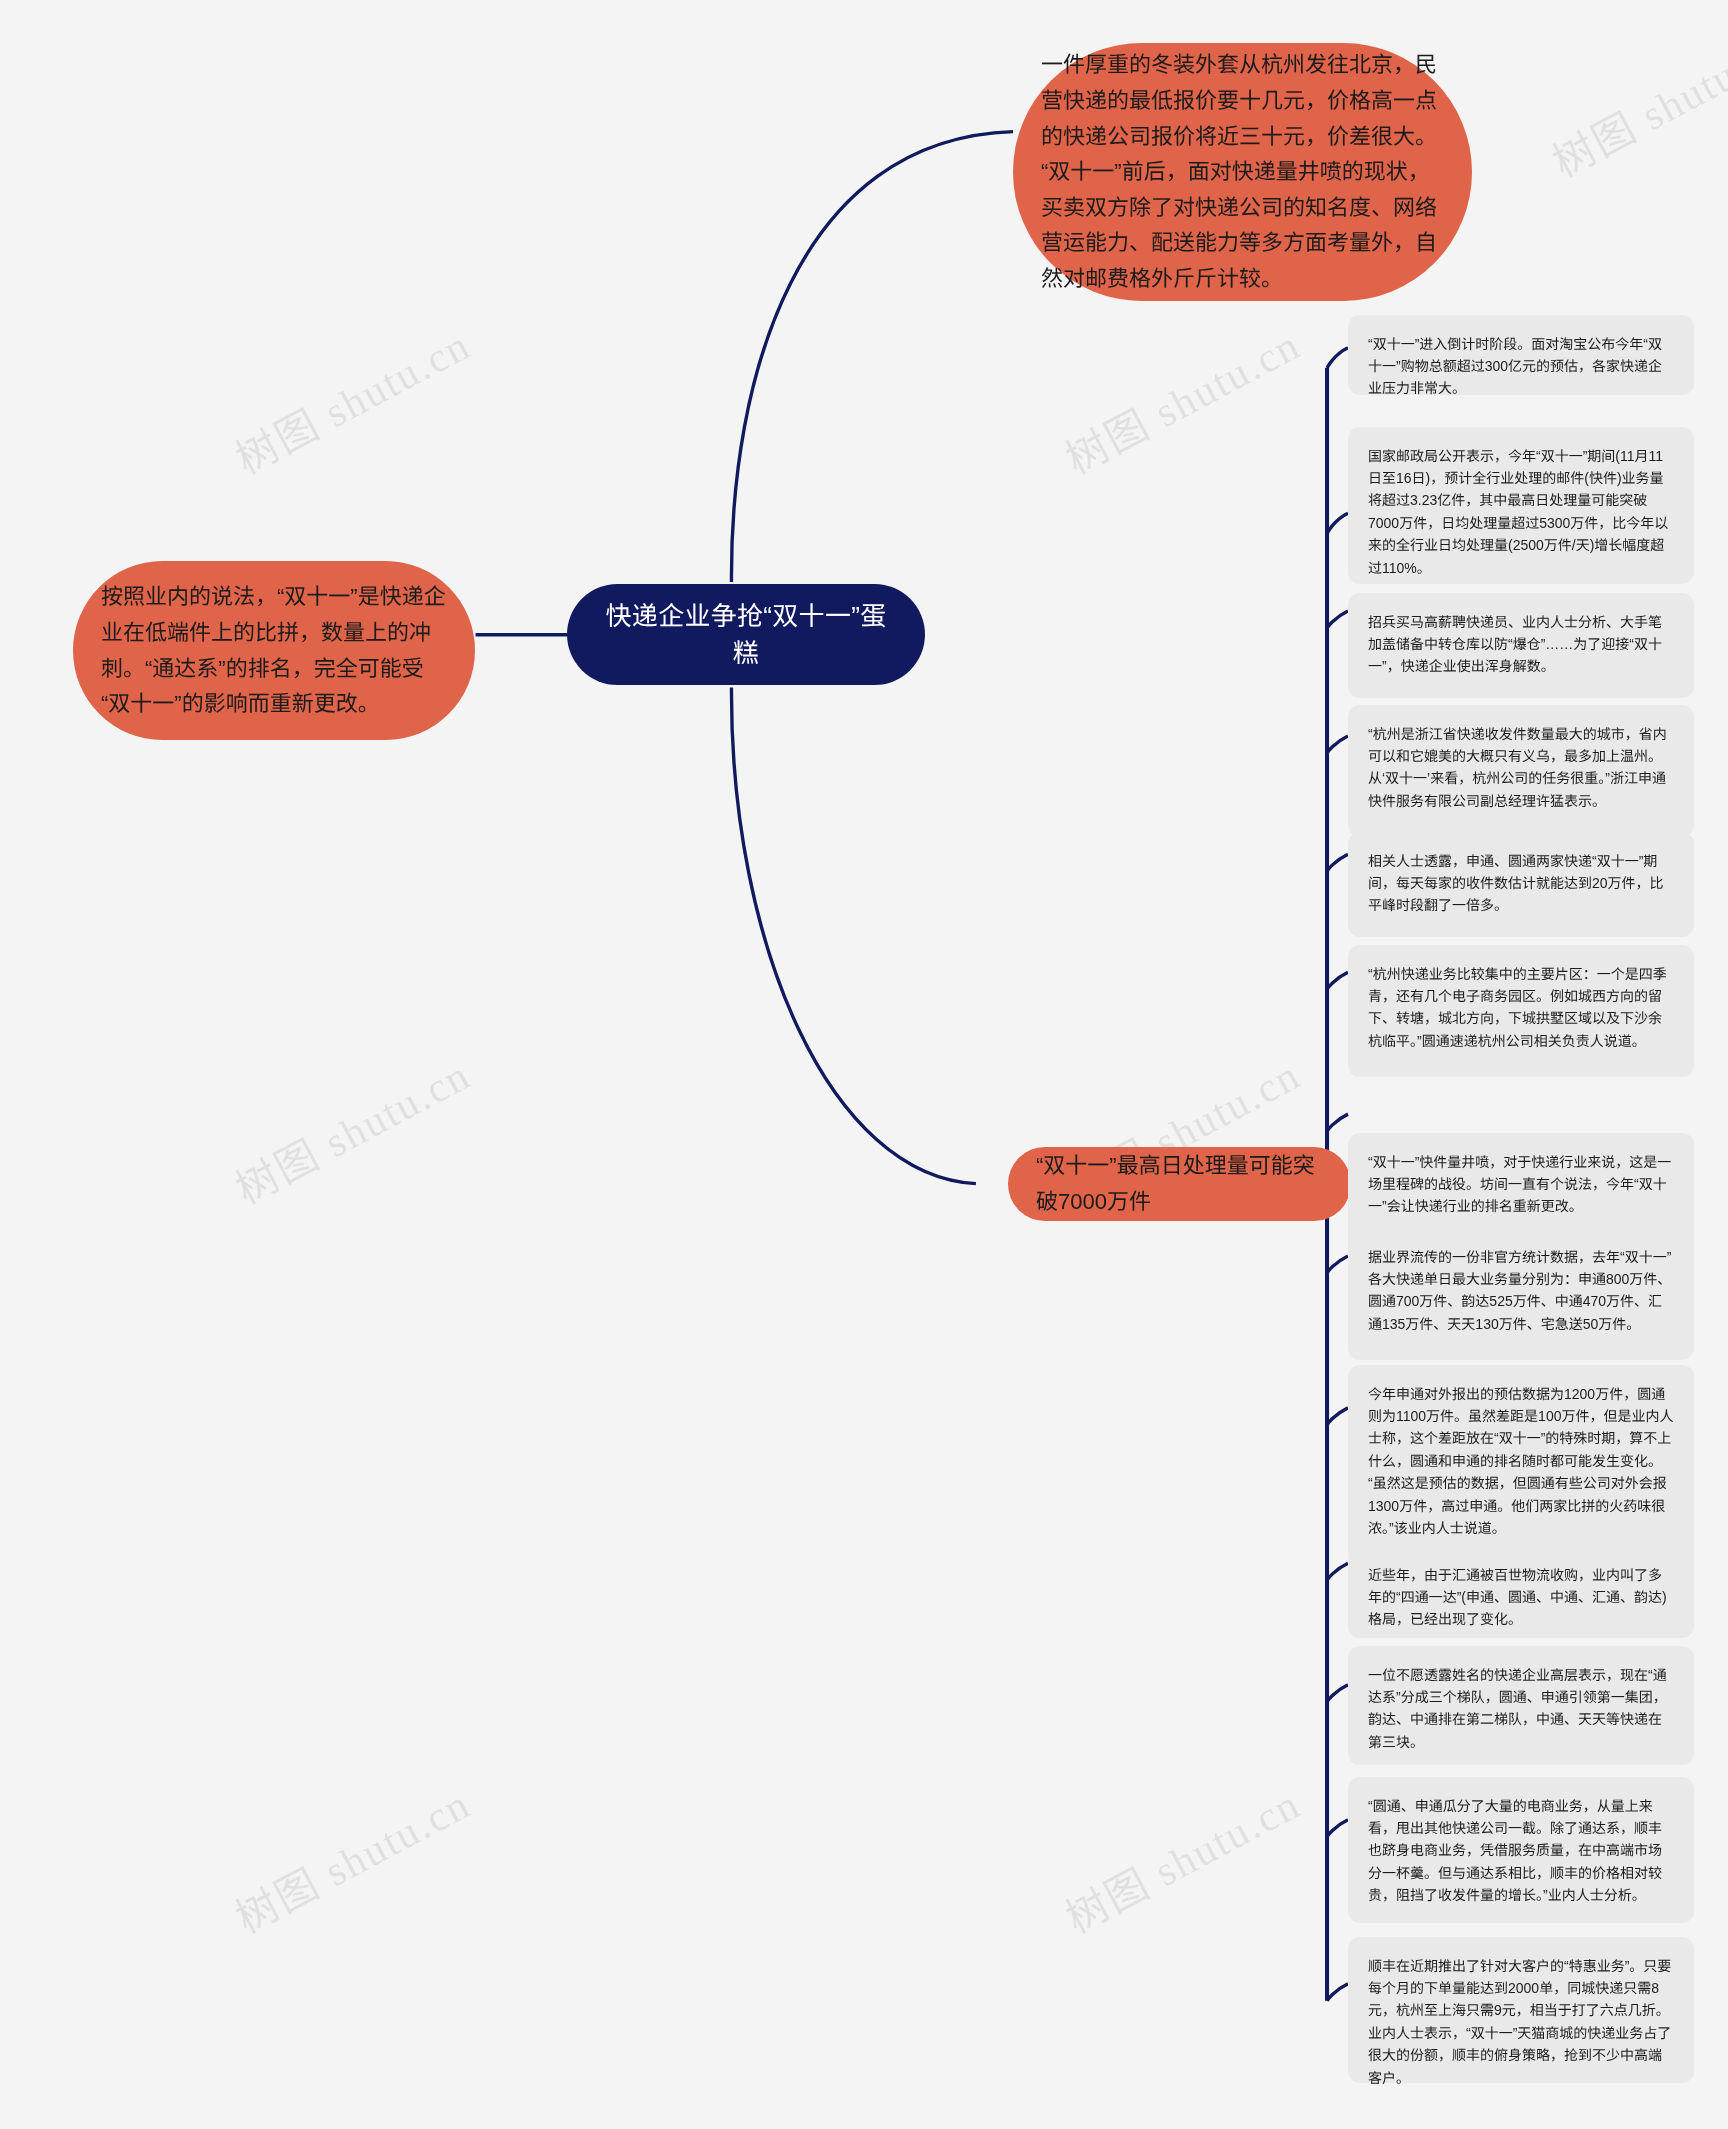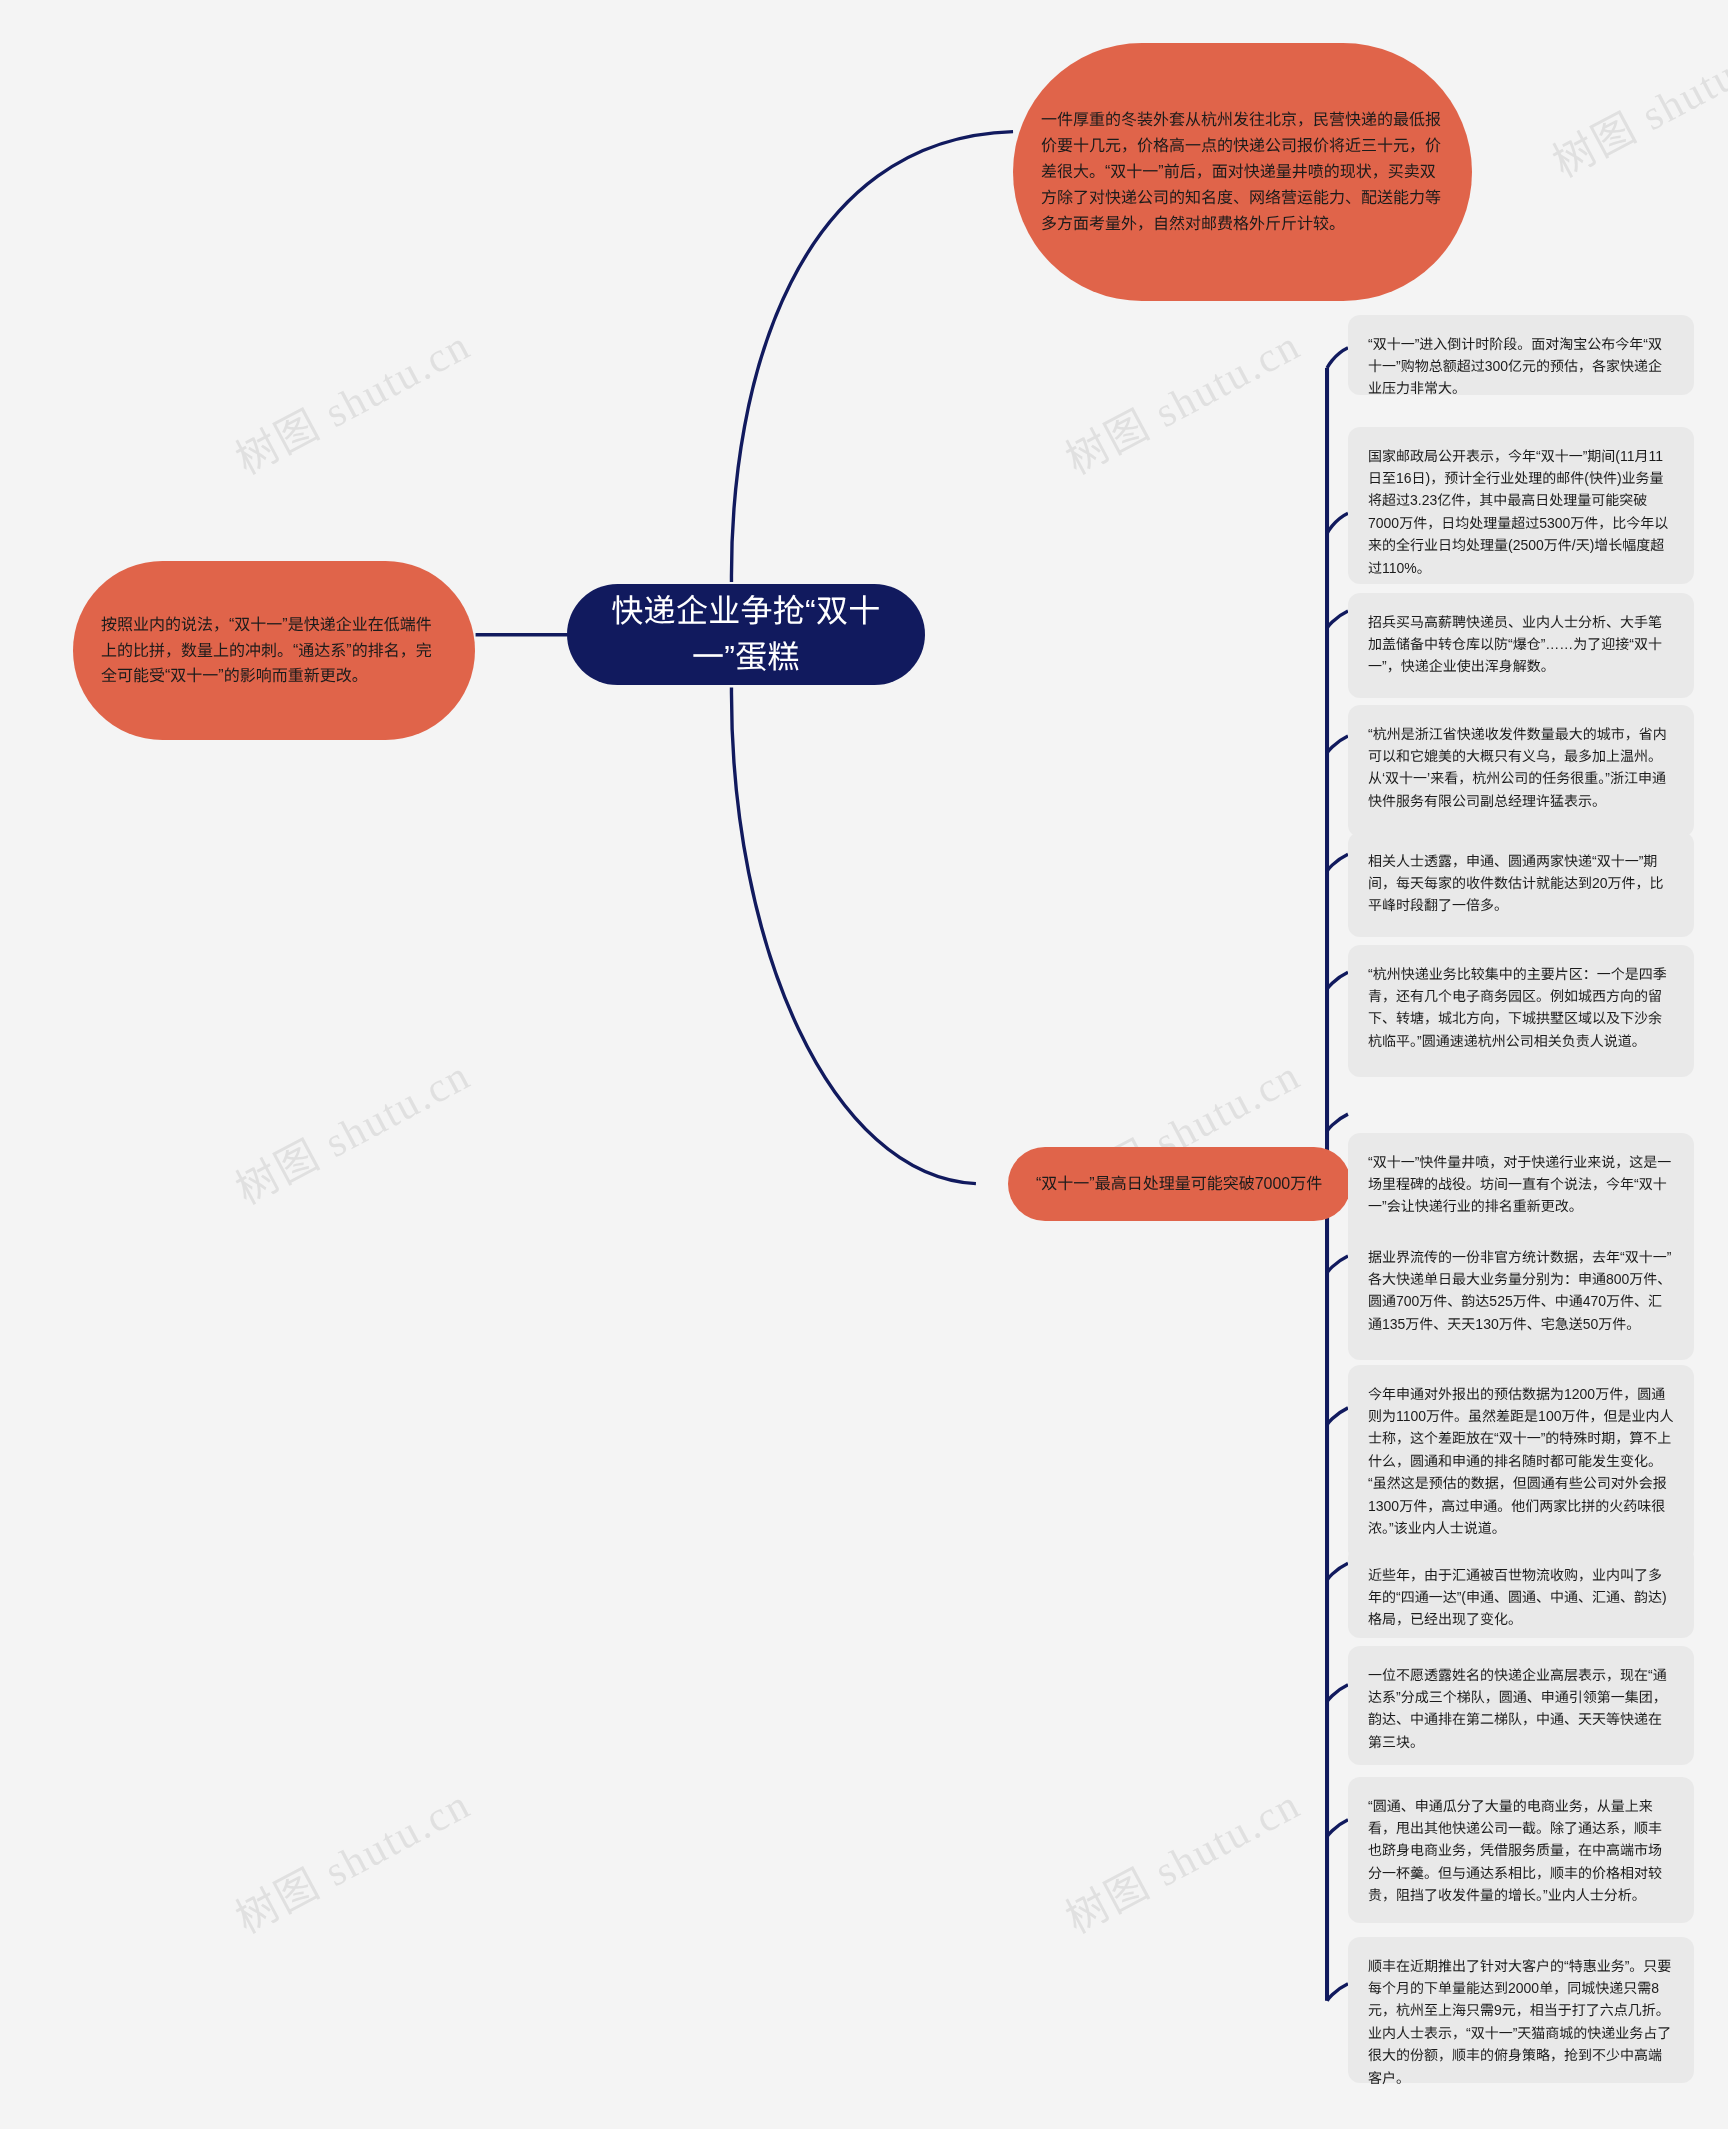--- a/index.html
+++ b/index.html
@@ -34,31 +34,31 @@
 
   
   .node{position:absolute;z-index:2;box-sizing:border-box;}
 
   .root{
     background:#111a5e;
     color:#ffffff;
     border-radius:53px;
     display:flex;align-items:center;justify-content:center;
     text-align:center;
-    font-size:32px;
+    font-size:26px;
     line-height:1.42;
     padding:12px 27px;
     letter-spacing:0.3px;
   }
 
   .orange{
     background:#e0644a;
     color:#1b1b1b;
     border-radius:675px;
-    font-size:16px;
+    font-size:22px;
     line-height:1.62;
     padding:8px 28px;
     display:flex;align-items:center;
     box-sizing:border-box;
   }
   .orange.centered{align-items:center;}
 
   .grey{
     background:#e9e9e9;
     color:#1b1b1b;

